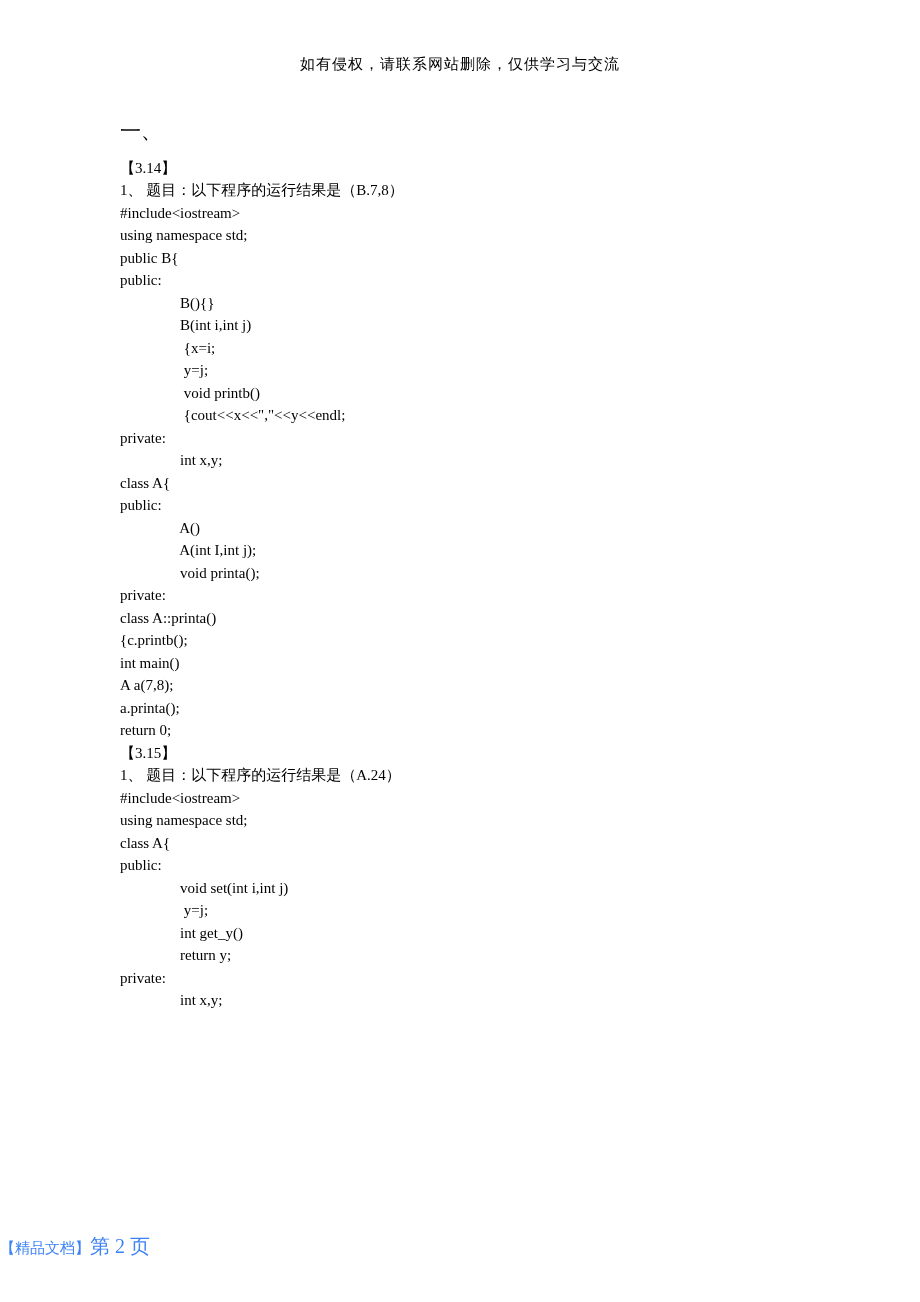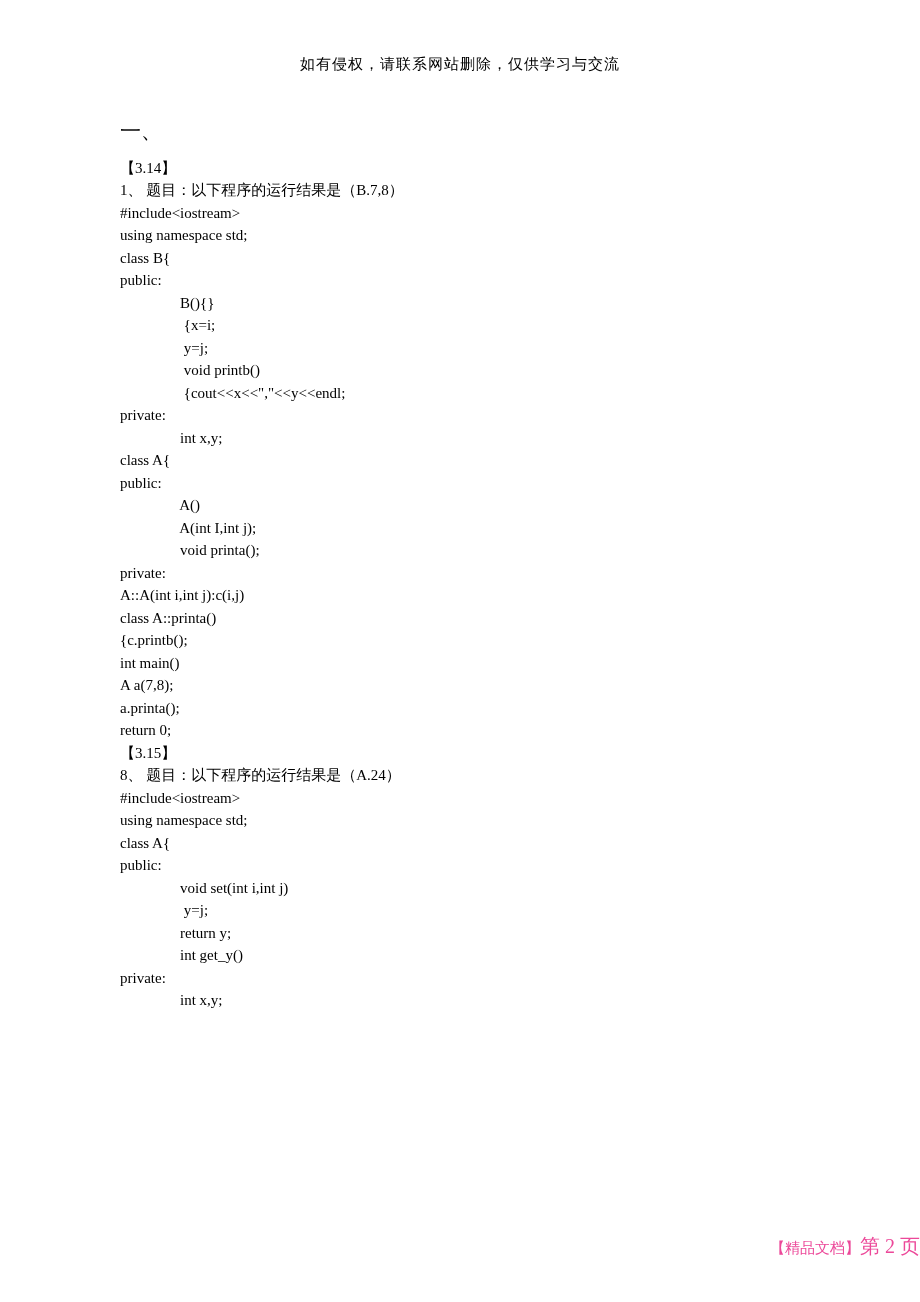--- a/index.html
+++ b/index.html
@@ -33,77 +33,77 @@
     font-size: 21px;
     margin-bottom: 14px;
   }
   .line { white-space: pre; }
   .indent { padding-left: 45px; }
   .footer {
     position: absolute;
     bottom: 42px;
     left: 0;
     width: 100%;
-    text-align: right;
+    text-align: left;
     font-size: 15px;
-    color: #ec4899;
+    color: #3b82f6;
   }
   .footer .page-label {
     font-size: 20px;
   }
 </style>
 </head>
 <body>
 
 <div class="header">
   <span>如有侵权，请联系网站删除，仅供学习与交流</span>
 </div>
 
 <div class="content">
   <div class="section-heading">一、</div>
 
   <div class="line">【3.14】</div>
   <div class="line">1、 题目：以下程序的运行结果是（B.7,8）</div>
 
   <div class="line">#include&lt;iostream&gt;</div>
   <div class="line">using namespace std;</div>
-  <div class="line">class B{</div>
+  <div class="line">public B{</div>
   <div class="line">public:</div>
   <div class="line indent">    B(){}</div>
+  <div class="line indent">    B(int i,int j)</div>
   <div class="line indent">     {x=i;</div>
   <div class="line indent">     y=j;</div>
   <div class="line indent">     void printb()</div>
   <div class="line indent">     {cout&lt;&lt;x&lt;&lt;","&lt;&lt;y&lt;&lt;endl;</div>
   <div class="line">private:</div>
   <div class="line indent">    int x,y;</div>
   <div class="line">class A{</div>
   <div class="line">public:</div>
   <div class="line indent">    A()</div>
   <div class="line indent">    A(int I,int j);</div>
   <div class="line indent">    void printa();</div>
   <div class="line">private:</div>
-  <div class="line">A::A(int i,int j):c(i,j)</div>
   <div class="line">class A::printa()</div>
   <div class="line">{c.printb();</div>
   <div class="line">int main()</div>
   <div class="line">A a(7,8);</div>
   <div class="line">a.printa();</div>
   <div class="line">return 0;</div>
 
 
   <div class="line">【3.15】</div>
-  <div class="line">8、 题目：以下程序的运行结果是（A.24）</div>
+  <div class="line">1、 题目：以下程序的运行结果是（A.24）</div>
 
   <div class="line">#include&lt;iostream&gt;</div>
   <div class="line">using namespace std;</div>
   <div class="line">class A{</div>
   <div class="line">public:</div>
   <div class="line indent">    void set(int i,int j)</div>
   <div class="line indent">     y=j;</div>
+  <div class="line indent">    int get_y()</div>
   <div class="line indent">    return y;</div>
-  <div class="line indent">    int get_y()</div>
   <div class="line">private:</div>
   <div class="line indent">    int x,y;</div>
 </div>
 
 <div class="footer">
   <span>【精品文档】</span><span class="page-label">第 </span><span class="page-label">2</span><span class="page-label"> 页</span>
 </div>
 
 </body></html>

